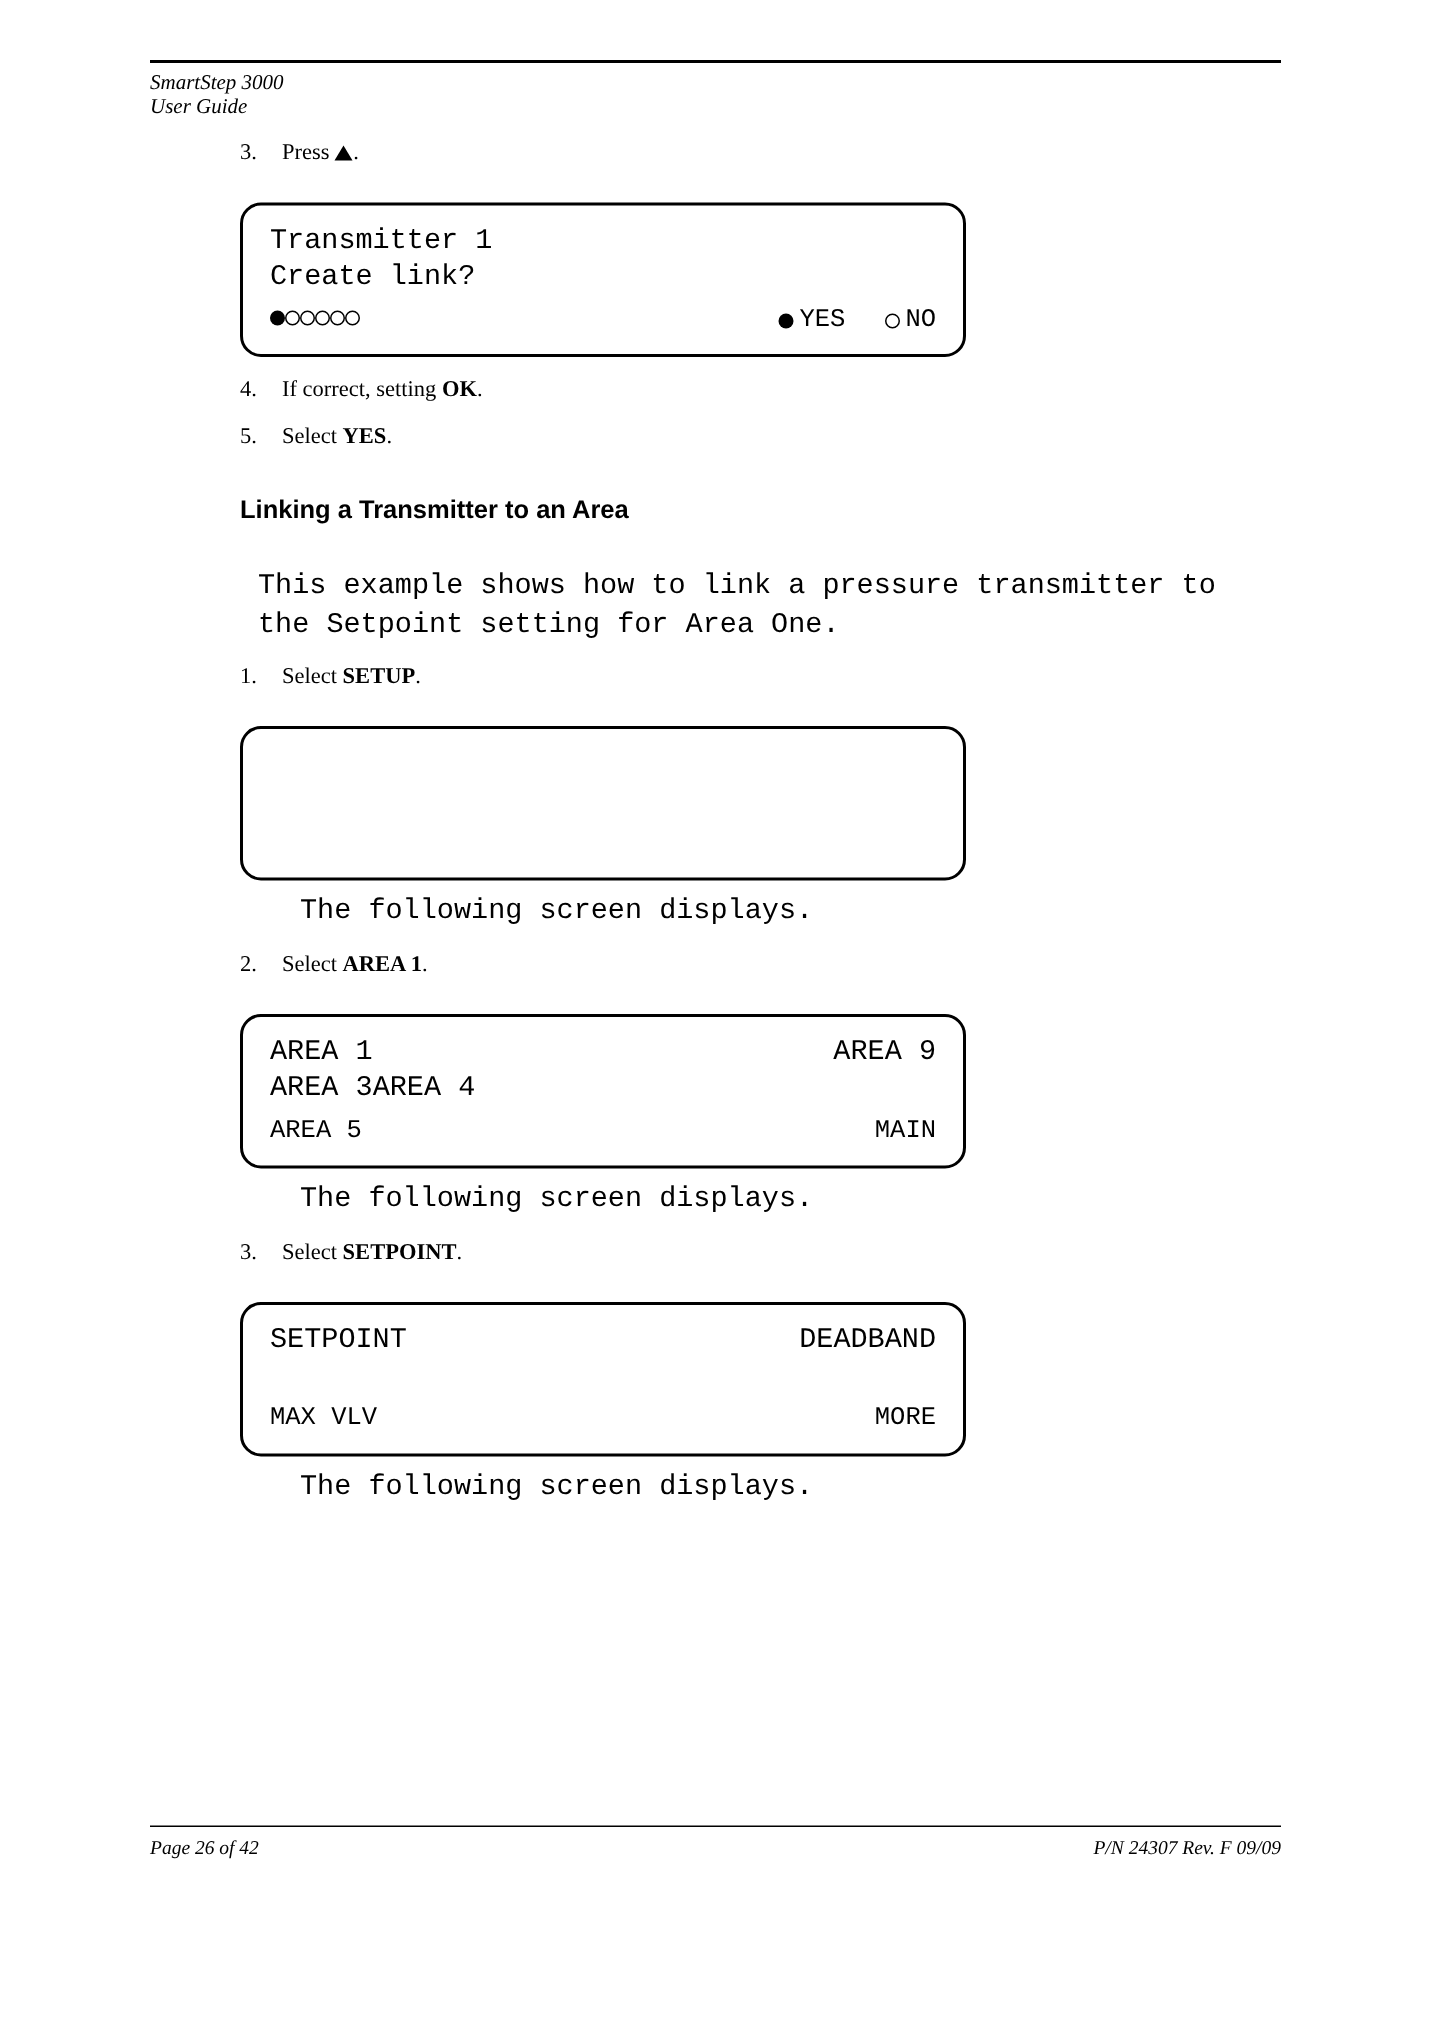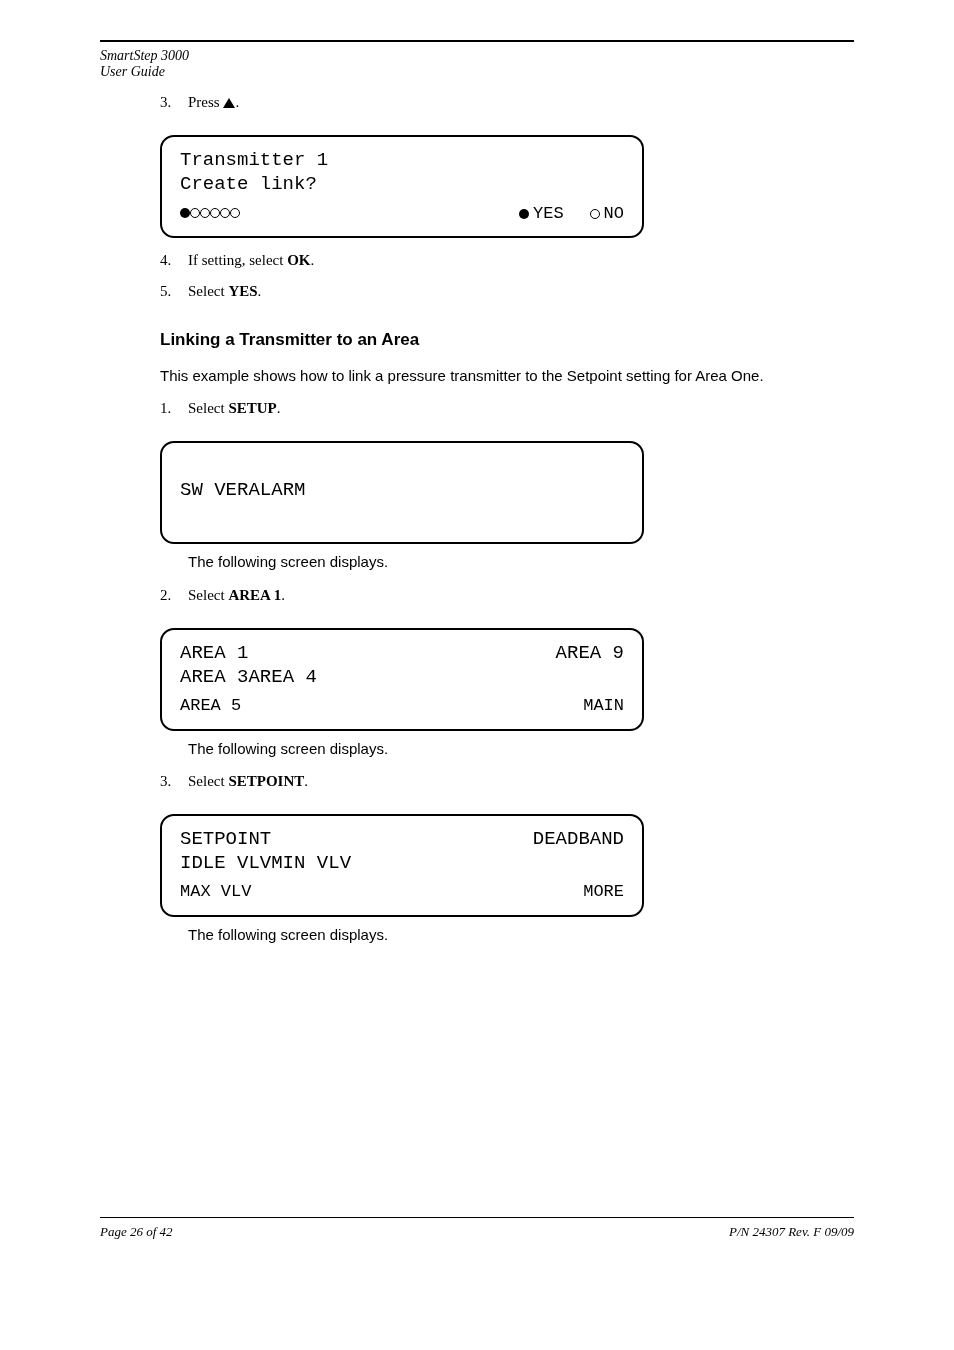--- a/index.html
+++ b/index.html
@@ -39,27 +39,27 @@
     margin: 14px 0 8px 0;
     display: flex;
     align-items: baseline;
   }
   .step-num { width: 28px; flex-shrink: 0; }
   .step-text { flex: 1; }
 
   .section-heading {
     font-size: 17px;
     margin-top: 30px;
-    margin-bottom: 16px;
+    margin-bottom: 28px;
   }
   .body-text {
-    font-family: Liberation Sans, sans-serif;
-    font-size: 15px;
+    font-family: Liberation Mono, monospace;
+    font-size: 19px;
     line-height: 1.35;
-    margin: 8px 0;
+    margin: 8px 12px;
   }
 
   .lcd {
     width: 484px;
     height: 103px;
     border: 2px solid #000;
     border-radius: 14px;
     position: relative;
     font-family: "Courier New", monospace;
     font-size: 19px;
@@ -140,21 +140,21 @@
             <span class="open-dot"></span>
             <span>NO</span>
           </span>
         </span>
       </div>
     </div>
 
     <div class="step-line">
       <span class="step-num">4.</span>
       <span class="step-text">
-        <span>If setting, select </span><b>OK</b><span>.</span>
+        <span>If correct, setting </span><b>OK</b><span>.</span>
       </span>
     </div>
     <div class="step-line">
       <span class="step-num">5.</span>
       <span class="step-text">
         <span>Select </span><b>YES</b><span>.</span>
       </span>
     </div>
 
     <div class="section-heading">
@@ -163,24 +163,20 @@
     <div class="body-text">This example shows how to link a pressure transmitter to the Setpoint setting for Area One.</div>
 
     <div class="step-line">
       <span class="step-num">1.</span>
       <span class="step-text">
         <span>Select </span><b>SETUP</b><span>.</span>
       </span>
     </div>
 
     <div class="lcd">
-      <div class="lcd-line2">
-        <span>SW VER</span>
-        <span>ALARM</span>
-      </div>
     </div>
 
     <div class="body-text" style="padding-left:28px;">The following screen displays.</div>
 
     <div class="step-line">
       <span class="step-num">2.</span>
       <span class="step-text">
         <span>Select </span><b>AREA 1</b><span>.</span>
       </span>
     </div>
@@ -206,24 +202,20 @@
       <span class="step-num">3.</span>
       <span class="step-text">
         <span>Select </span><b>SETPOINT</b><span>.</span>
       </span>
     </div>
 
     <div class="lcd">
       <div class="lcd-line1">
         <span>SETPOINT</span>
         <span>DEADBAND</span>
-      </div>
-      <div class="lcd-line2">
-        <span>IDLE VLV</span>
-        <span>MIN VLV</span>
       </div>
       <div class="lcd-line3">
         <span>MAX VLV</span>
         <span>MORE</span>
       </div>
     </div>
 
     <div class="body-text" style="padding-left:28px;">The following screen displays.</div>
 
   </div>

